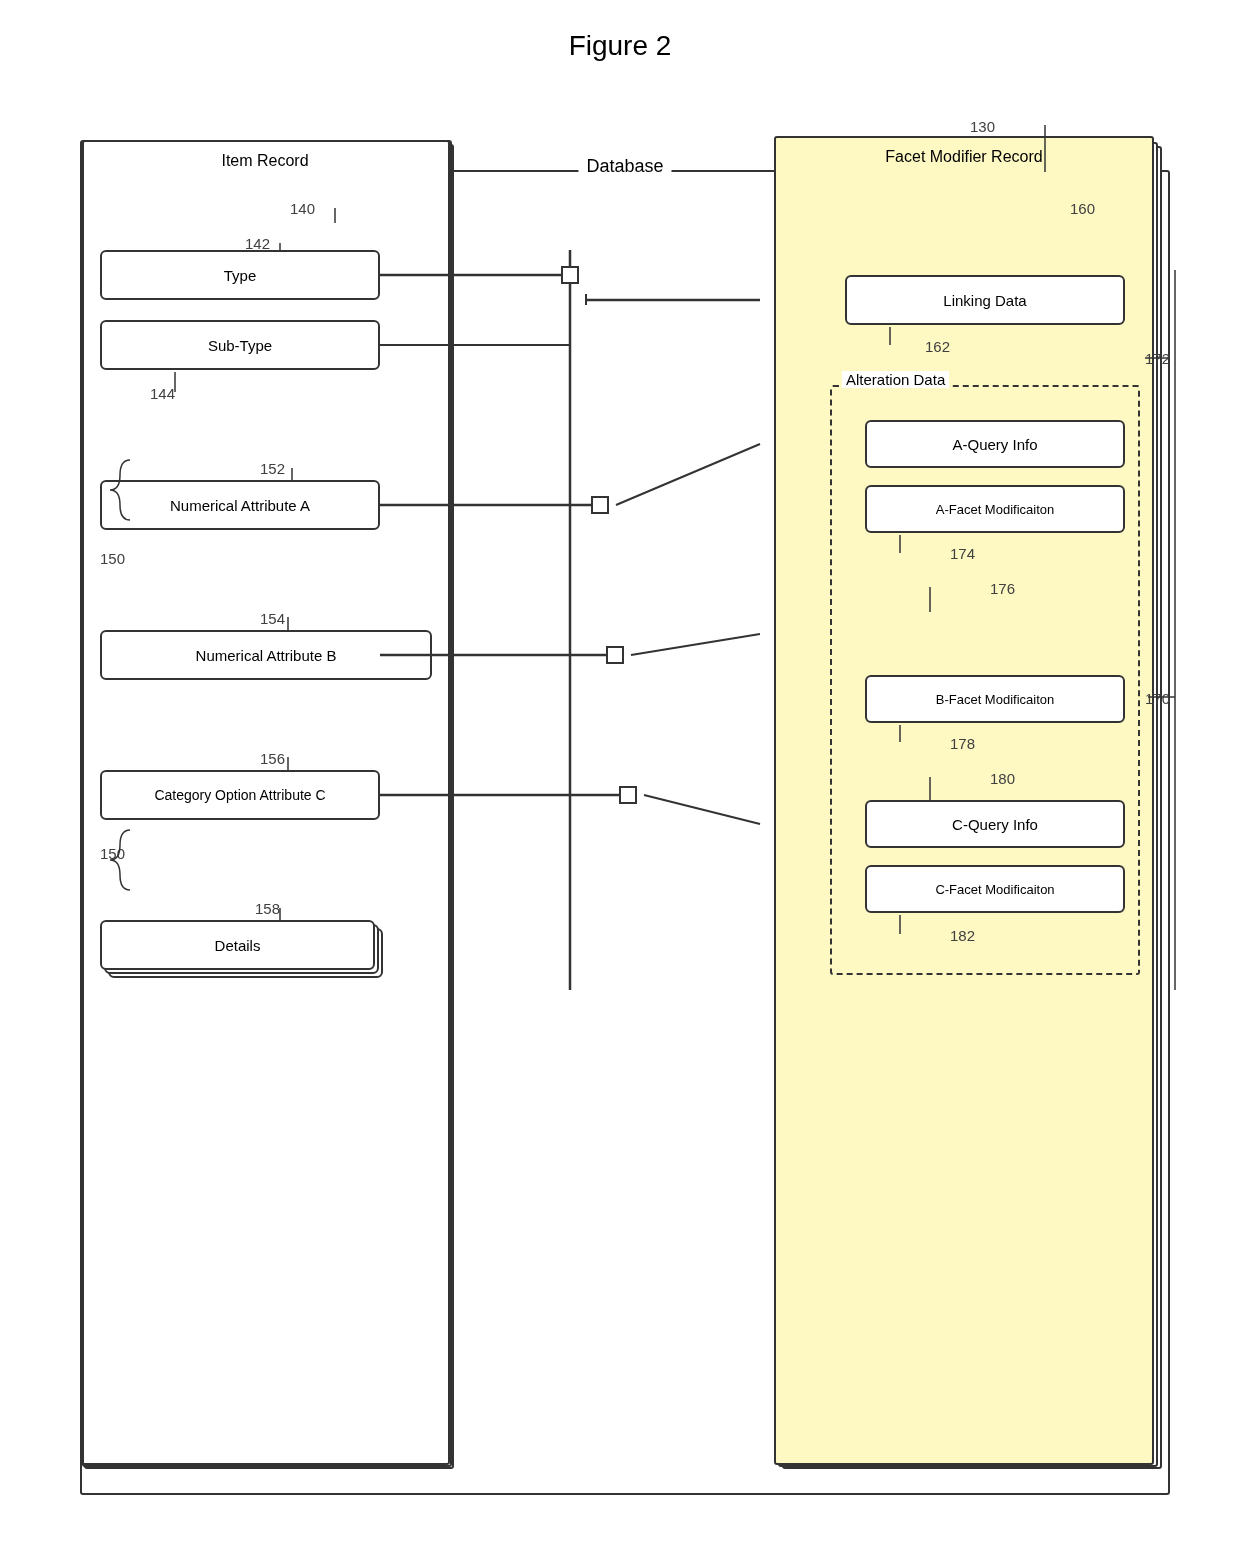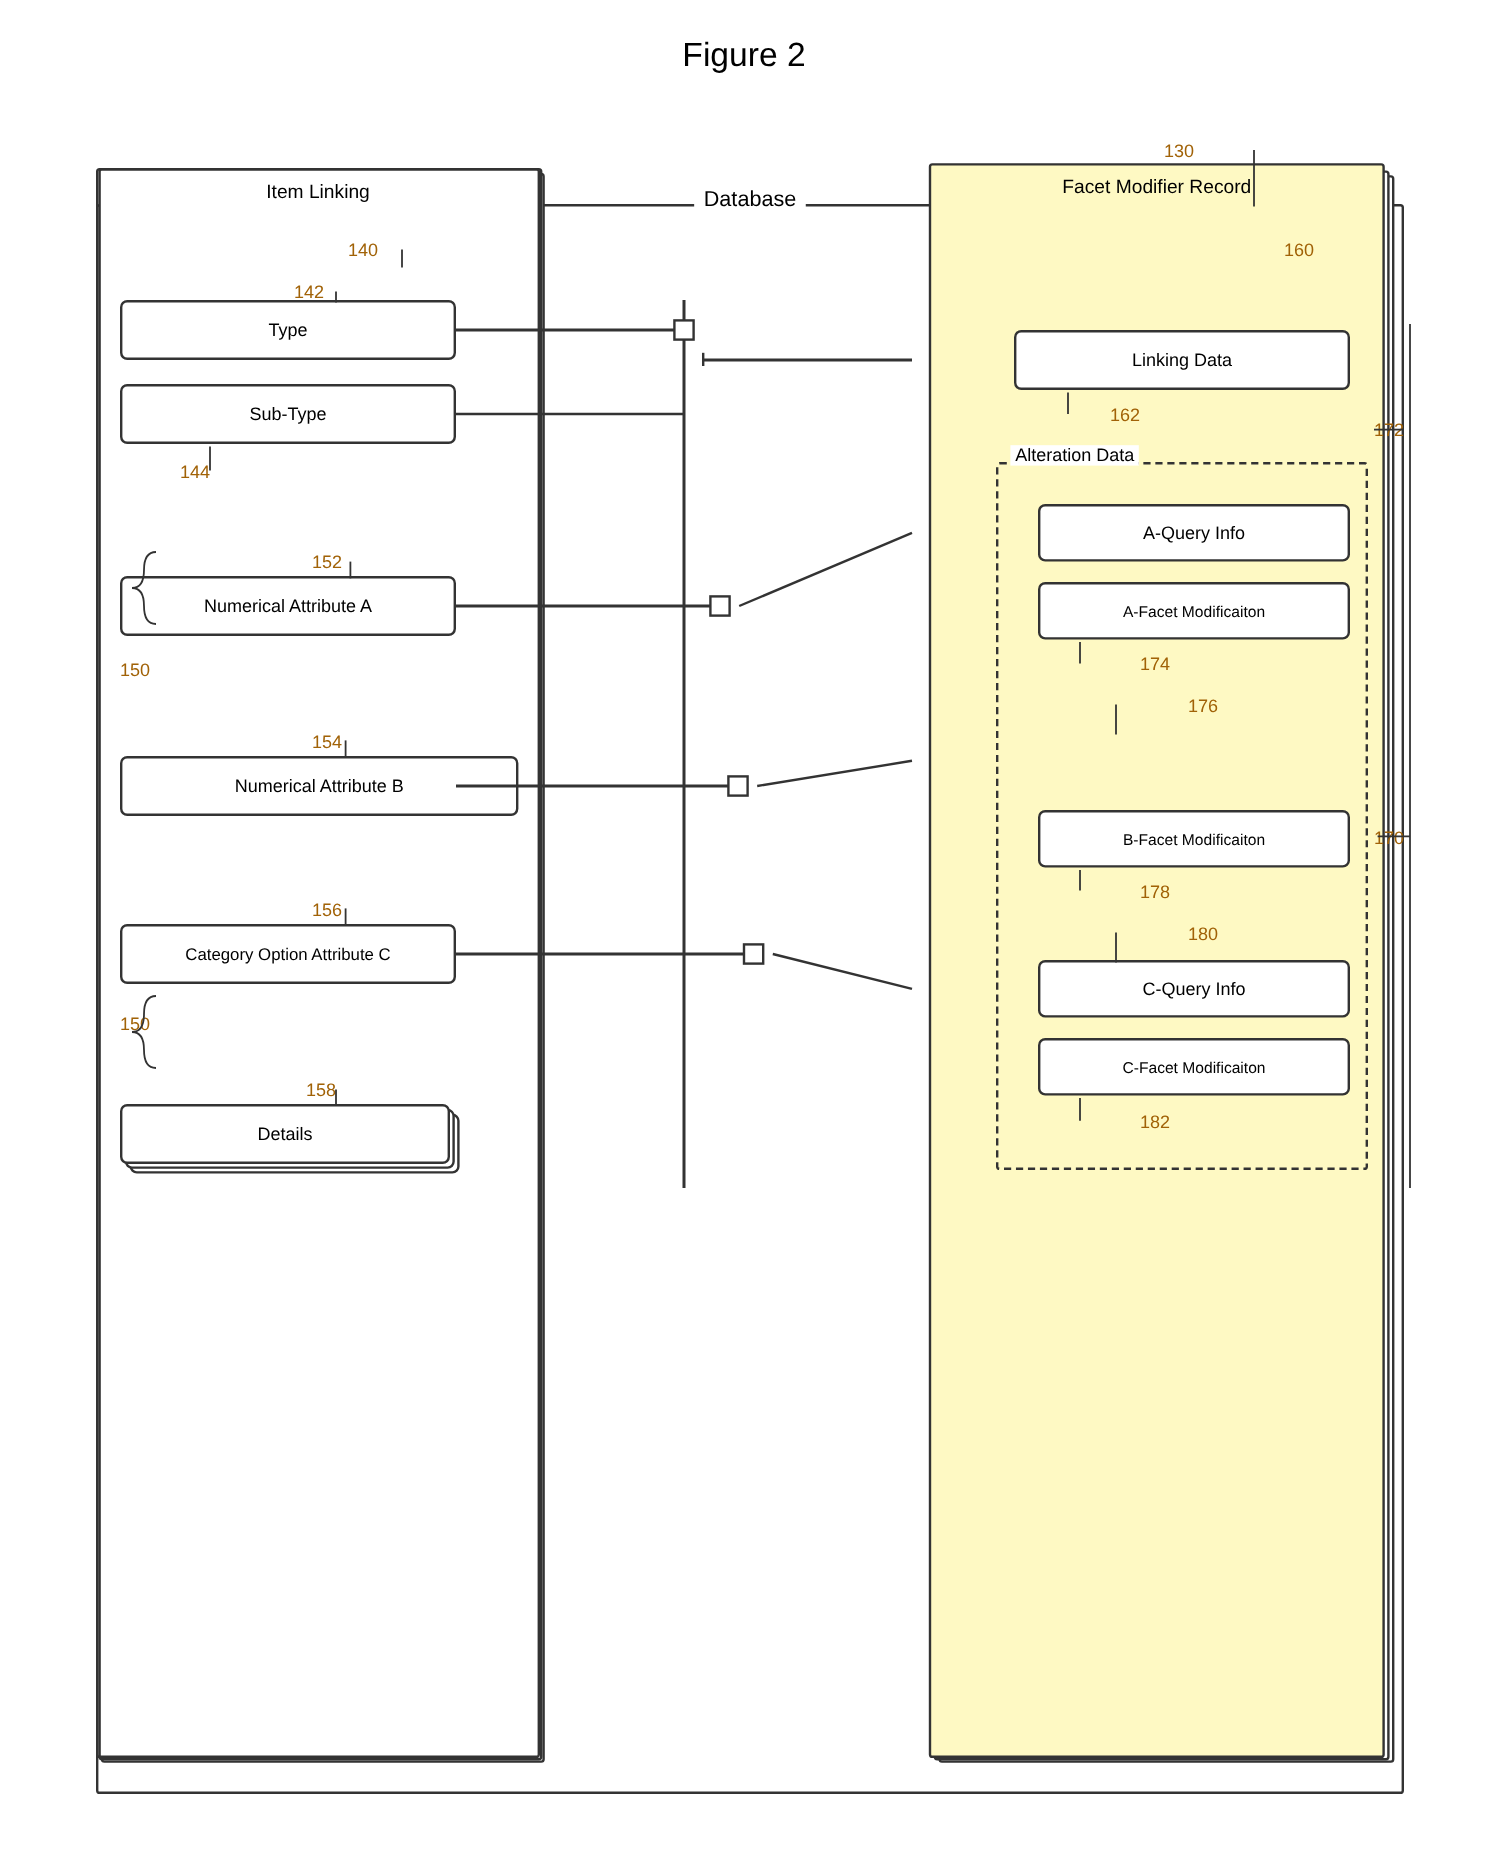--- a/index.html
+++ b/index.html
@@ -125,21 +125,21 @@
       top: -16px;
       left: 10px;
       background: #fff;
       padding: 0 4px;
       font-size: 15px;
     }
     
     .ref {
       position: absolute;
       font-size: 15px;
-      color: #a16207;
+      color: #404040;
     }
     
     .lines-svg {
       position: absolute;
       top: 0; left: 0;
       width: 100%;
       height: 100%;
       pointer-events: none;
     }
     
@@ -187,21 +187,21 @@
   <div class="database-box">
     <span class="database-label">Database</span>
   </div>
 
   <div class="ref" style="top:28px; right:185px;">130</div>
 
   <div class="item-box-back2"></div>
   <div class="item-box-back1"></div>
 
   <div class="item-record-box">
-    <span class="item-record-label">Item Linking</span>
+    <span class="item-record-label">Item Record</span>
   </div>
 
   <div class="ref" style="top:110px; left:230px;">140</div>
 
   <div class="record-box" style="top:160px; left:40px; width:280px; height:50px;">
     <span>Type</span>
   </div>
 
   <div class="ref" style="top:145px; left:185px;">142</div>
 

